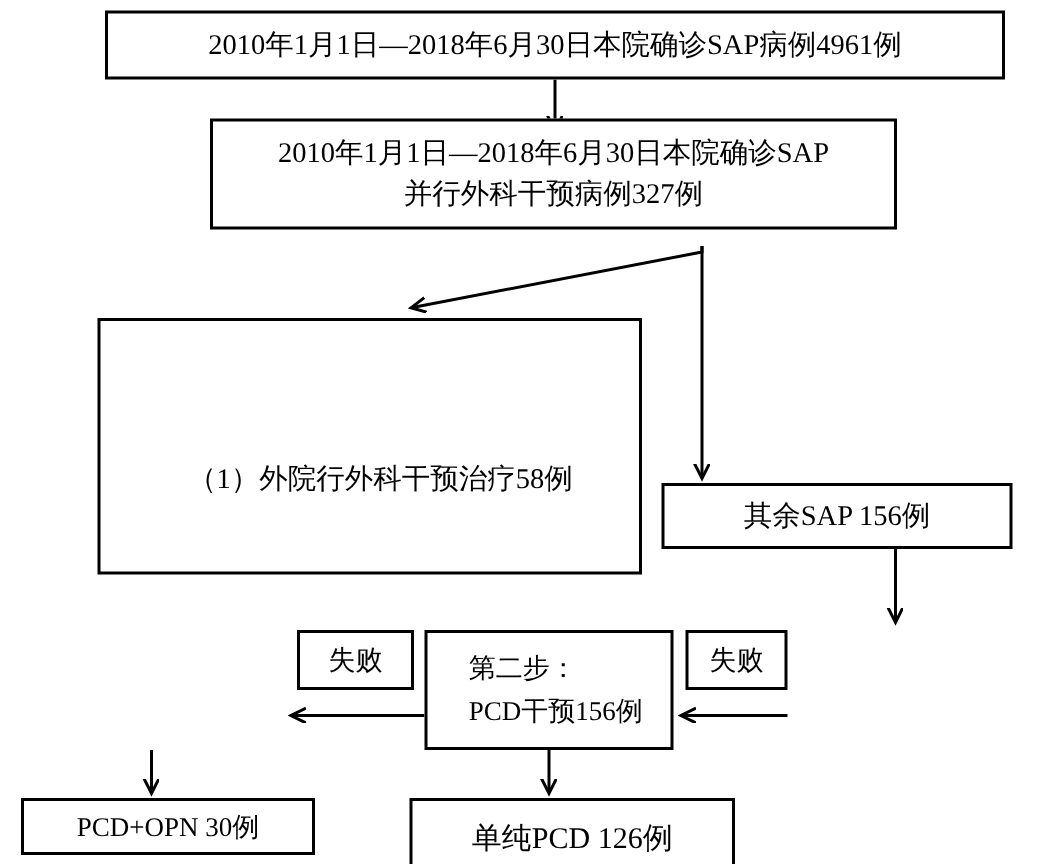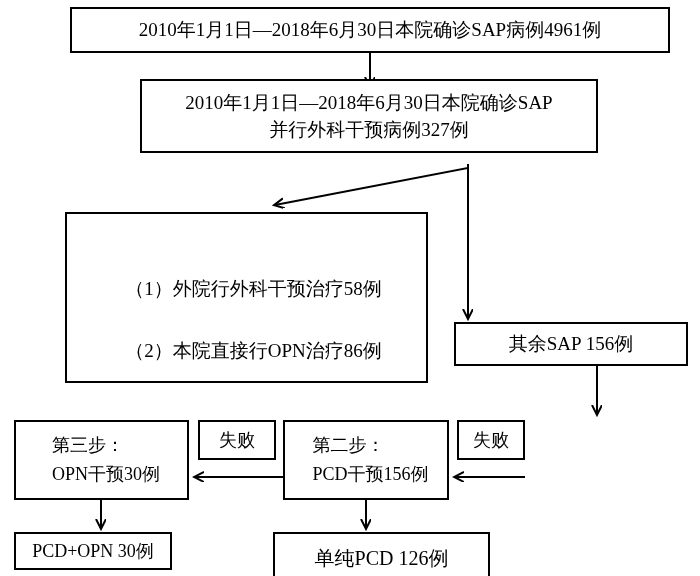--- a/index.html
+++ b/index.html
@@ -31,27 +31,27 @@
     display: block;
     white-space: pre-line;
   }
   .center .txt { text-align: center; }
   .left  .txt { text-align: left; }
 
   
   #n-total        { left: 70px;  top: 7px;   width: 600px; height: 46px;  font-size: 19px; }
   #n-surgical     { left: 140px; top: 79px;  width: 458px; height: 74px;  font-size: 19px; line-height: 27px; }
   #n-exclusions   { left: 65px;  top: 212px; width: 363px; height: 171px; font-size: 19px; line-height: 31px; padding: 20px 0 8px 14px; }
-  #n-remaining    { left: 454px; top: 322px; width: 234px; height: 44px;  font-size: 19px; }
+  #n-remaining    { left: 441px; top: 322px; width: 234px; height: 44px;  font-size: 19px; }
   #n-step1        { left: 525px; top: 418px; width: 156px; height: 104px; font-size: 18px; line-height: 30px; padding-left: 9px; }
   #n-step2        { left: 283px; top: 420px; width: 166px; height: 80px;  font-size: 18px; line-height: 29px; padding-left: 9px; }
   #n-step3        { left: 14px;  top: 420px; width: 175px; height: 80px;  font-size: 18px; line-height: 29px; padding-left: 9px; }
   #n-fail-right   { left: 457px; top: 420px; width: 68px;  height: 40px;  font-size: 18px; }
   #n-fail-left    { left: 198px; top: 420px; width: 78px;  height: 40px;  font-size: 18px; }
-  #n-pcd-opn      { left: 14px;  top: 532px; width: 158px; height: 38px;  font-size: 18px; }
+  #n-pcd-opn      { left: 14px;  top: 532px; width: 196px; height: 38px;  font-size: 18px; }
   #n-pcd-only     { left: 273px; top: 532px; width: 217px; height: 52px;  font-size: 20px; }
 
   
   #wires {
     position: absolute;
     left: 0; top: 0;
     width: 700px; height: 576px;
     z-index: 1;
     pointer-events: none;
   }
@@ -93,39 +93,32 @@
 
   <div class="node center" id="n-surgical">
     <span class="txt">2010年1月1日—2018年6月30日本院确诊SAP
 并行外科干预病例327例</span>
   </div>
 
   <div class="node left" id="n-exclusions">
     <span class="txt exc-item">
       <span>（1）</span><span>外院行外科干预治疗58例</span>
     </span>
-    <span class="txt exc-item">
-      <span>（2）</span><span>本院直接行OPN治疗86例</span>
-    </span>
   </div>
 
   <div class="node center" id="n-remaining">
     <span class="txt">其余SAP 156例</span>
   </div>
 
 
   <div class="node left" id="n-step2">
     <span class="txt">第二步：
 PCD干预156例</span>
   </div>
 
-  <div class="node left" id="n-step3">
-    <span class="txt">第三步：
-OPN干预30例</span>
-  </div>
 
   <div class="node center" id="n-fail-right">
     <span class="txt">失败</span>
   </div>
 
   <div class="node center" id="n-fail-left">
     <span class="txt">失败</span>
   </div>
 
   <div class="node center" id="n-pcd-opn">

